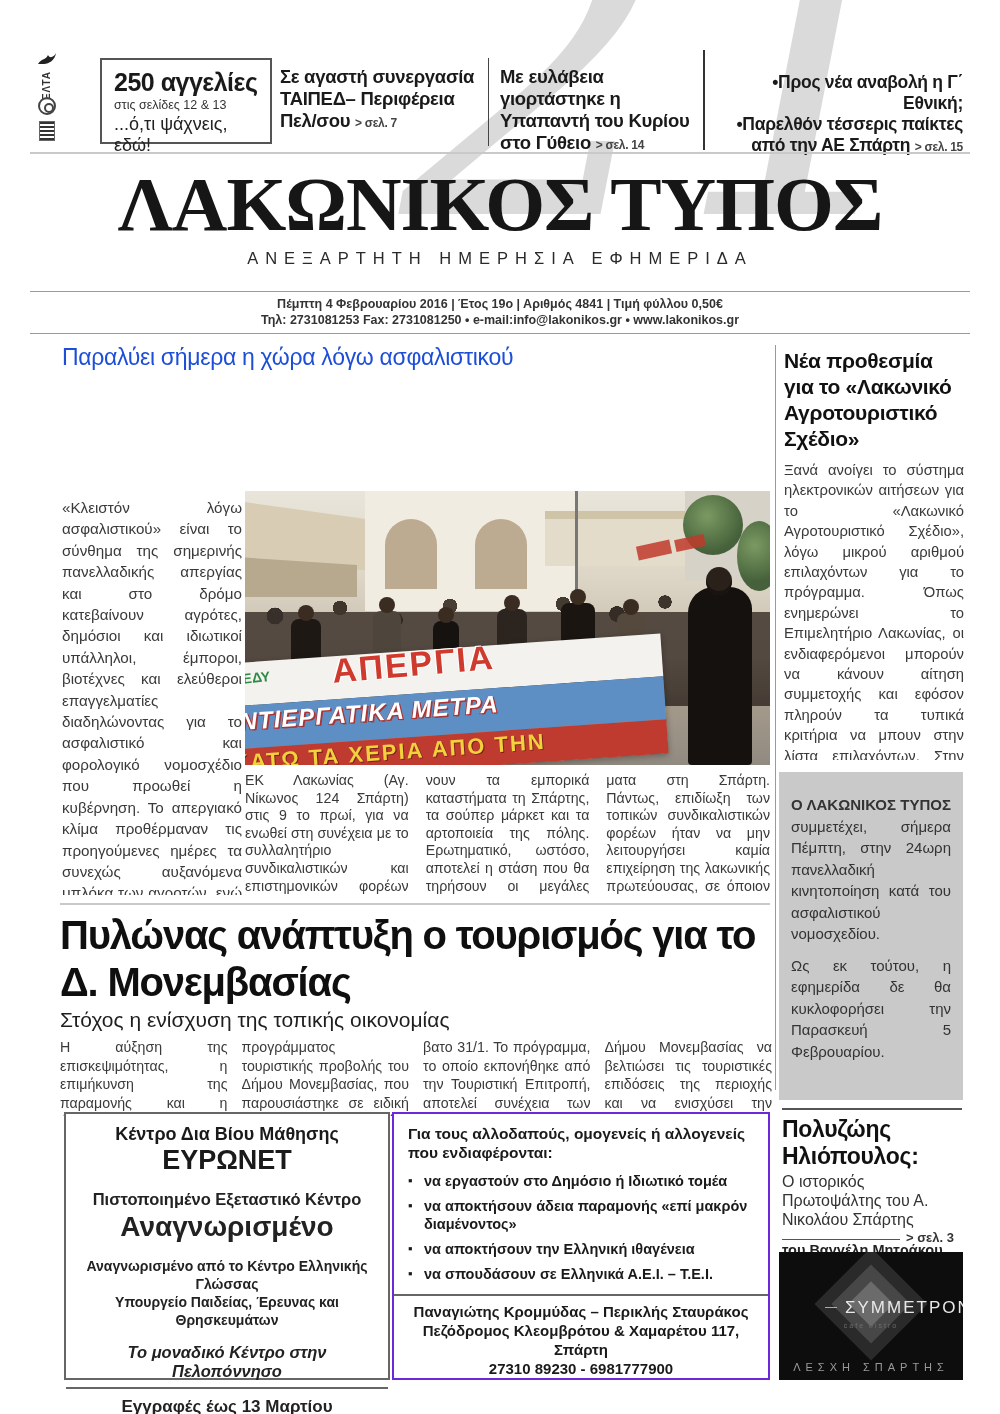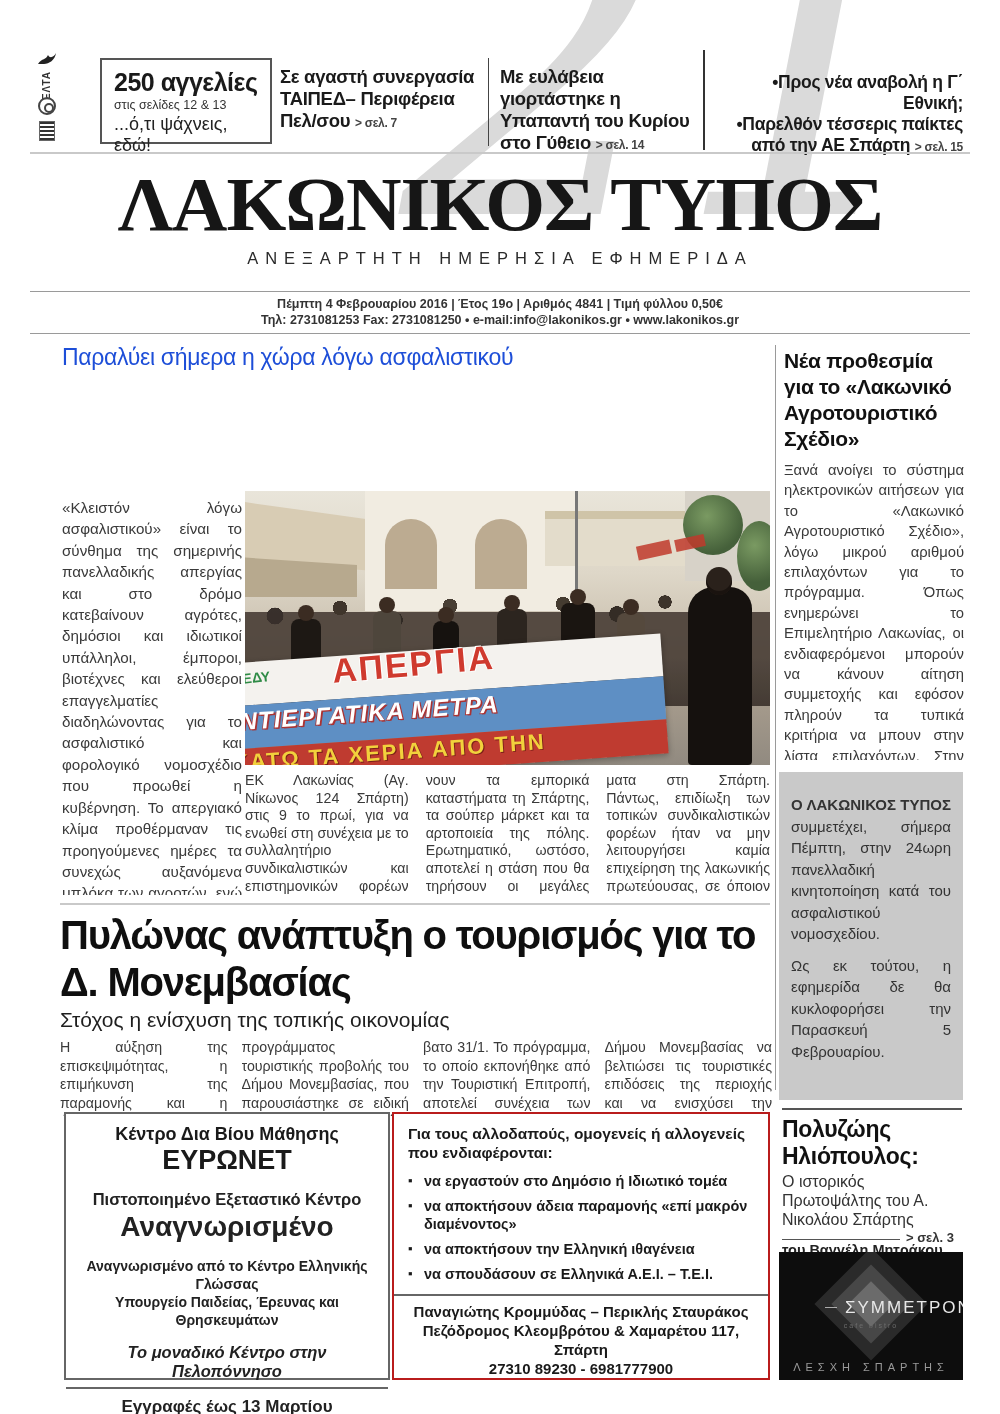--- a/index.html
+++ b/index.html
@@ -99,21 +99,21 @@
   .ad-left .main { flex:1; padding:10px 12px 6px; text-align:center; border-bottom:2px solid #666; }
   .ad-left .l1 { font-size:18px; font-weight:bold; color:#1a1a1a; }
   .ad-left .l1 .brand { font-size:27px; letter-spacing:0; }
   .ad-left .l2 { font-size:16.5px; font-weight:bold; margin-top:14px; }
   .ad-left .l3 { font-size:28px; font-weight:bold; margin-top:2px; }
   .ad-left .l4 { font-size:14px; font-weight:bold; margin-top:14px; line-height:18px; }
   .ad-left .l5 { font-size:16.5px; font-weight:bold; font-style:italic; margin-top:14px; }
   .ad-left .foot { padding:8px 10px 10px; text-align:center; }
   .ad-left .f1 { font-size:17px; font-weight:bold; }
 
-  .ad-right { left:392px; top:1112px; width:378px; height:268px; border:2px solid #b91c1c; background:#fff; display:flex; flex-direction:column; }
+  .ad-right { left:392px; top:1112px; width:378px; height:268px; border:2px solid #6d28d9; background:#fff; display:flex; flex-direction:column; }
   .ad-right .main { flex:1; padding:10px 14px 4px; border-bottom:2px solid #666; }
   .ad-right .intro { font-size:15.5px; font-weight:bold; line-height:19px; color:#1a1a1a; }
   .ad-right ul { list-style:none; margin-top:10px; }
   .ad-right li { font-size:14.5px; font-weight:bold; line-height:18px; margin:7px 0 7px 16px; position:relative; color:#1a1a1a;}
   .ad-right li::before { content:"▪"; position:absolute; left:-16px; top:0; font-size:13px; }
   .ad-right .foot { padding:6px 8px 8px; text-align:center; font-size:15px; font-weight:bold; line-height:19px; color:#1a1a1a; }
 
   
   .rail-line { left:775px; top:345px; width:1px; height:745px; background:#9a9a9a; }
   .rail-head { left:784px; top:348px; width:180px; font-size:21px; font-weight:bold; line-height:26px; color:#111; letter-spacing:-0.3px; }

